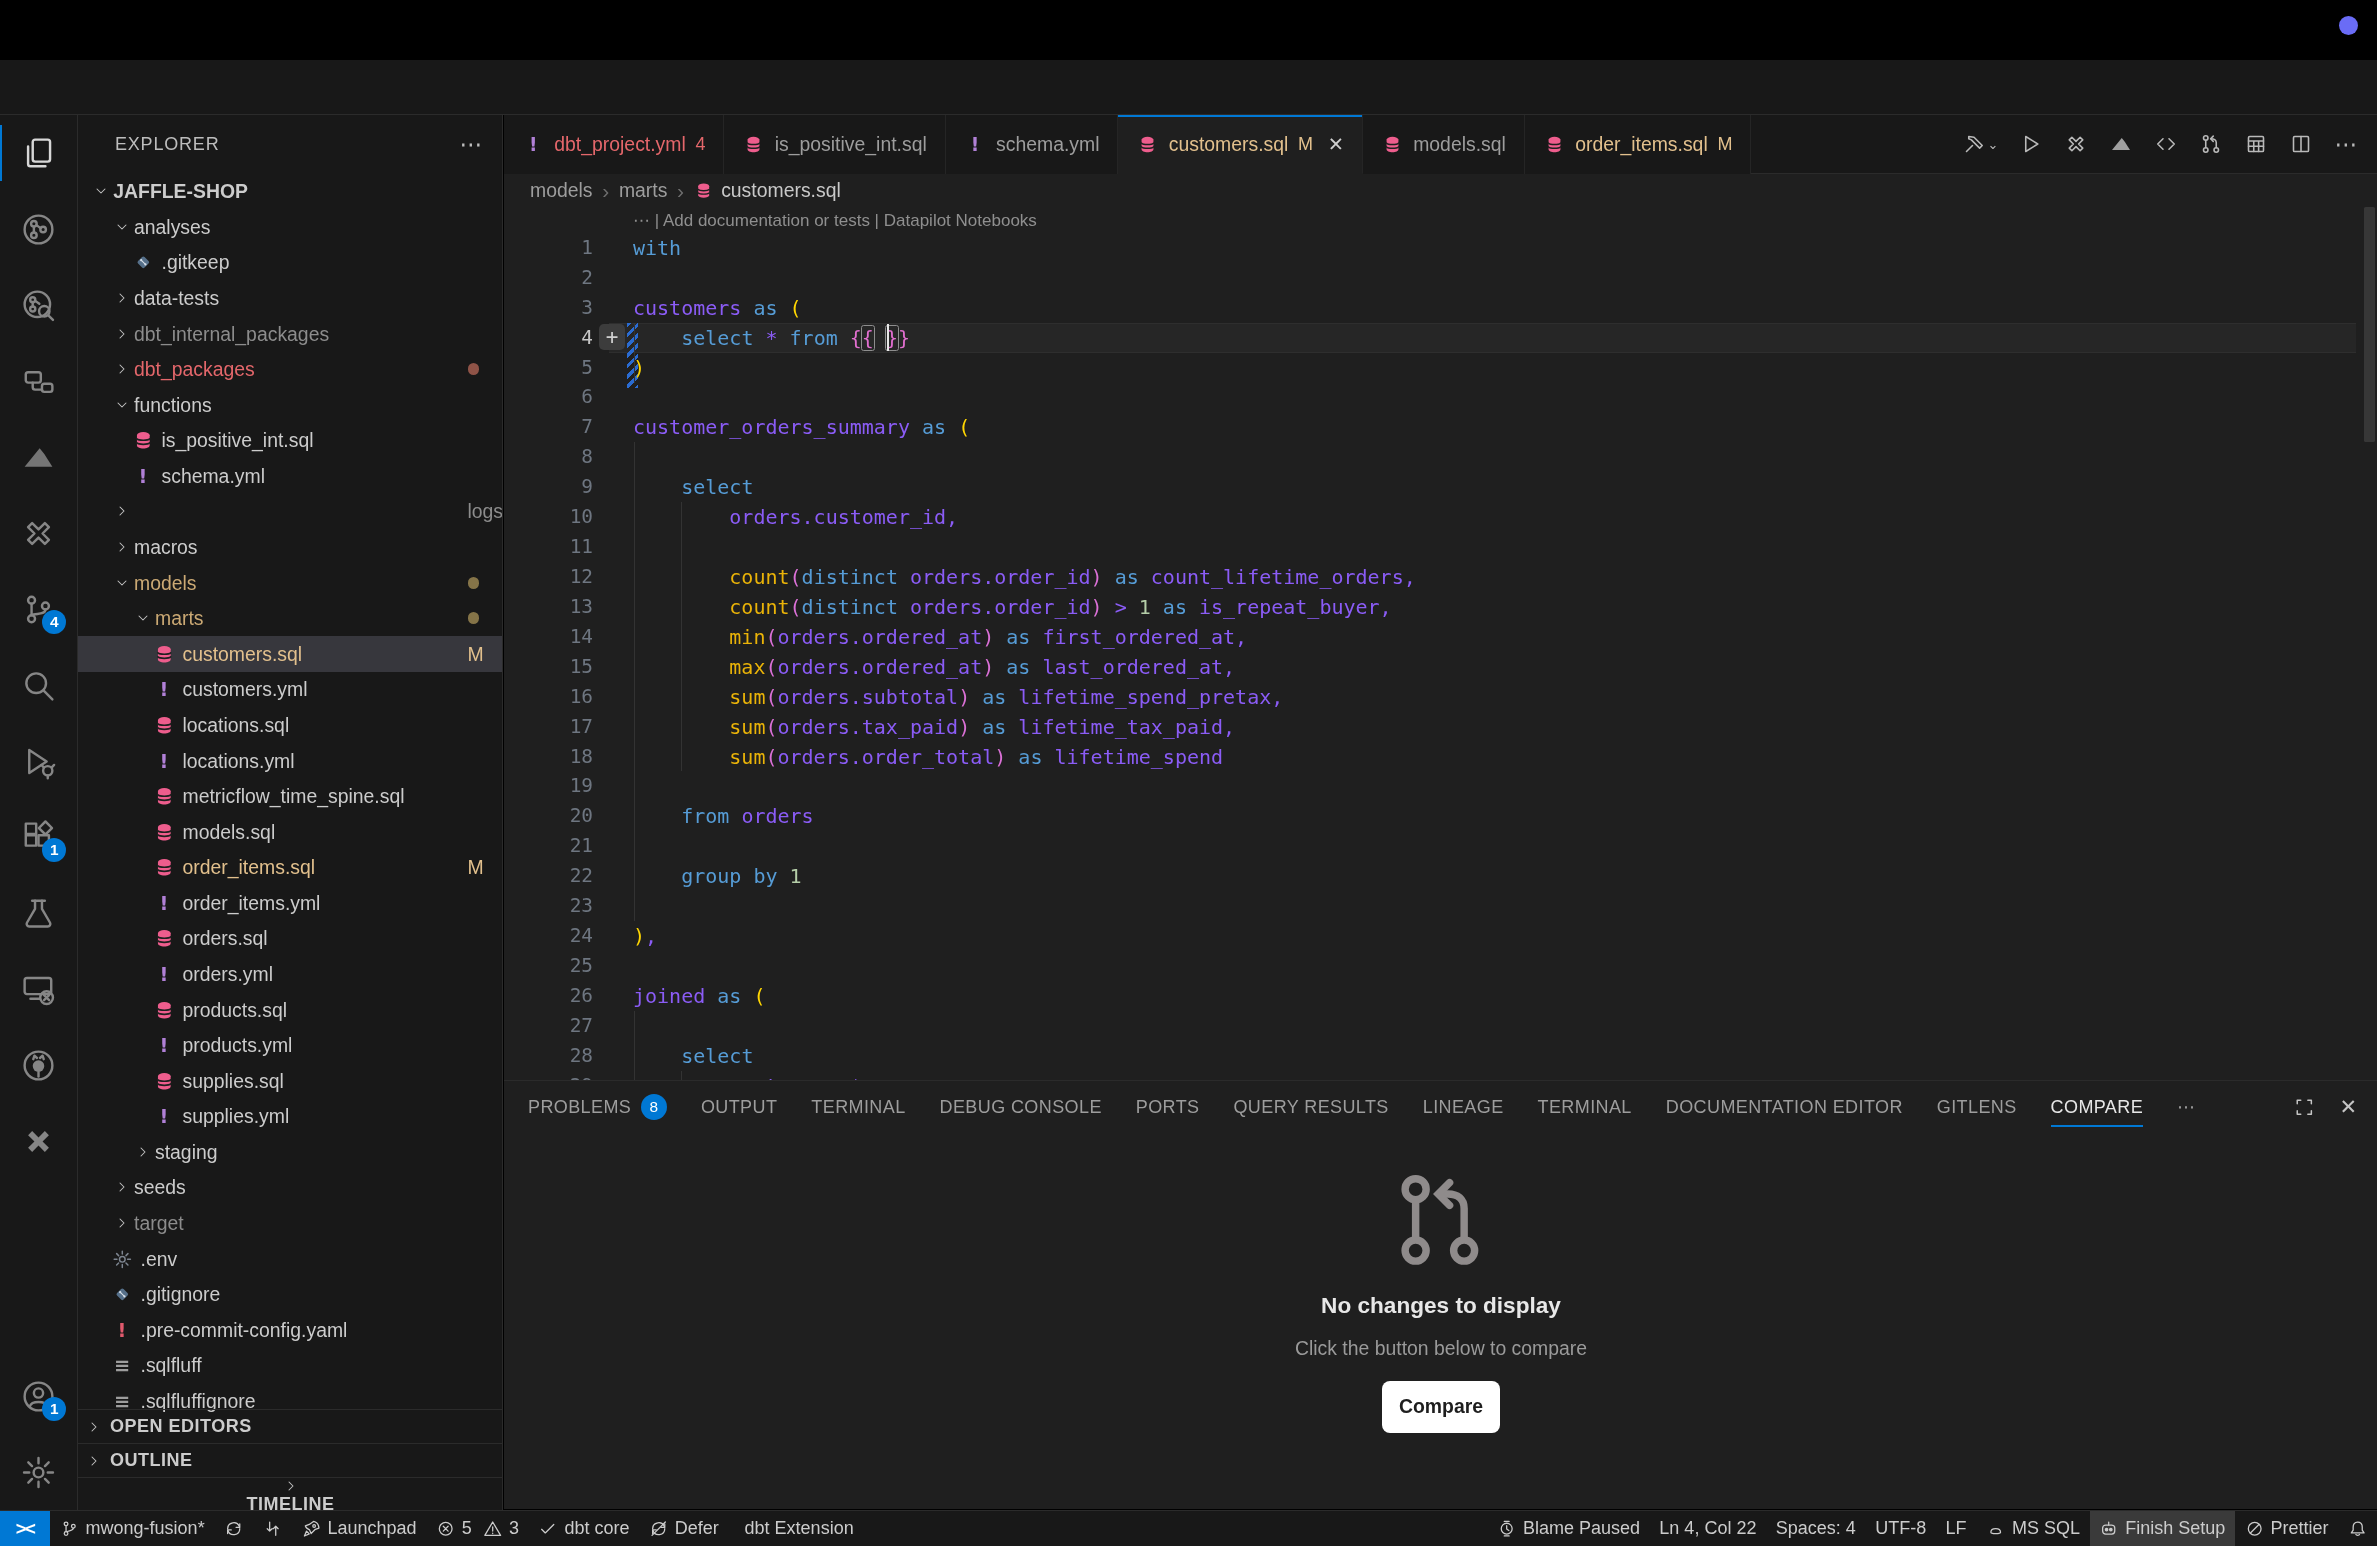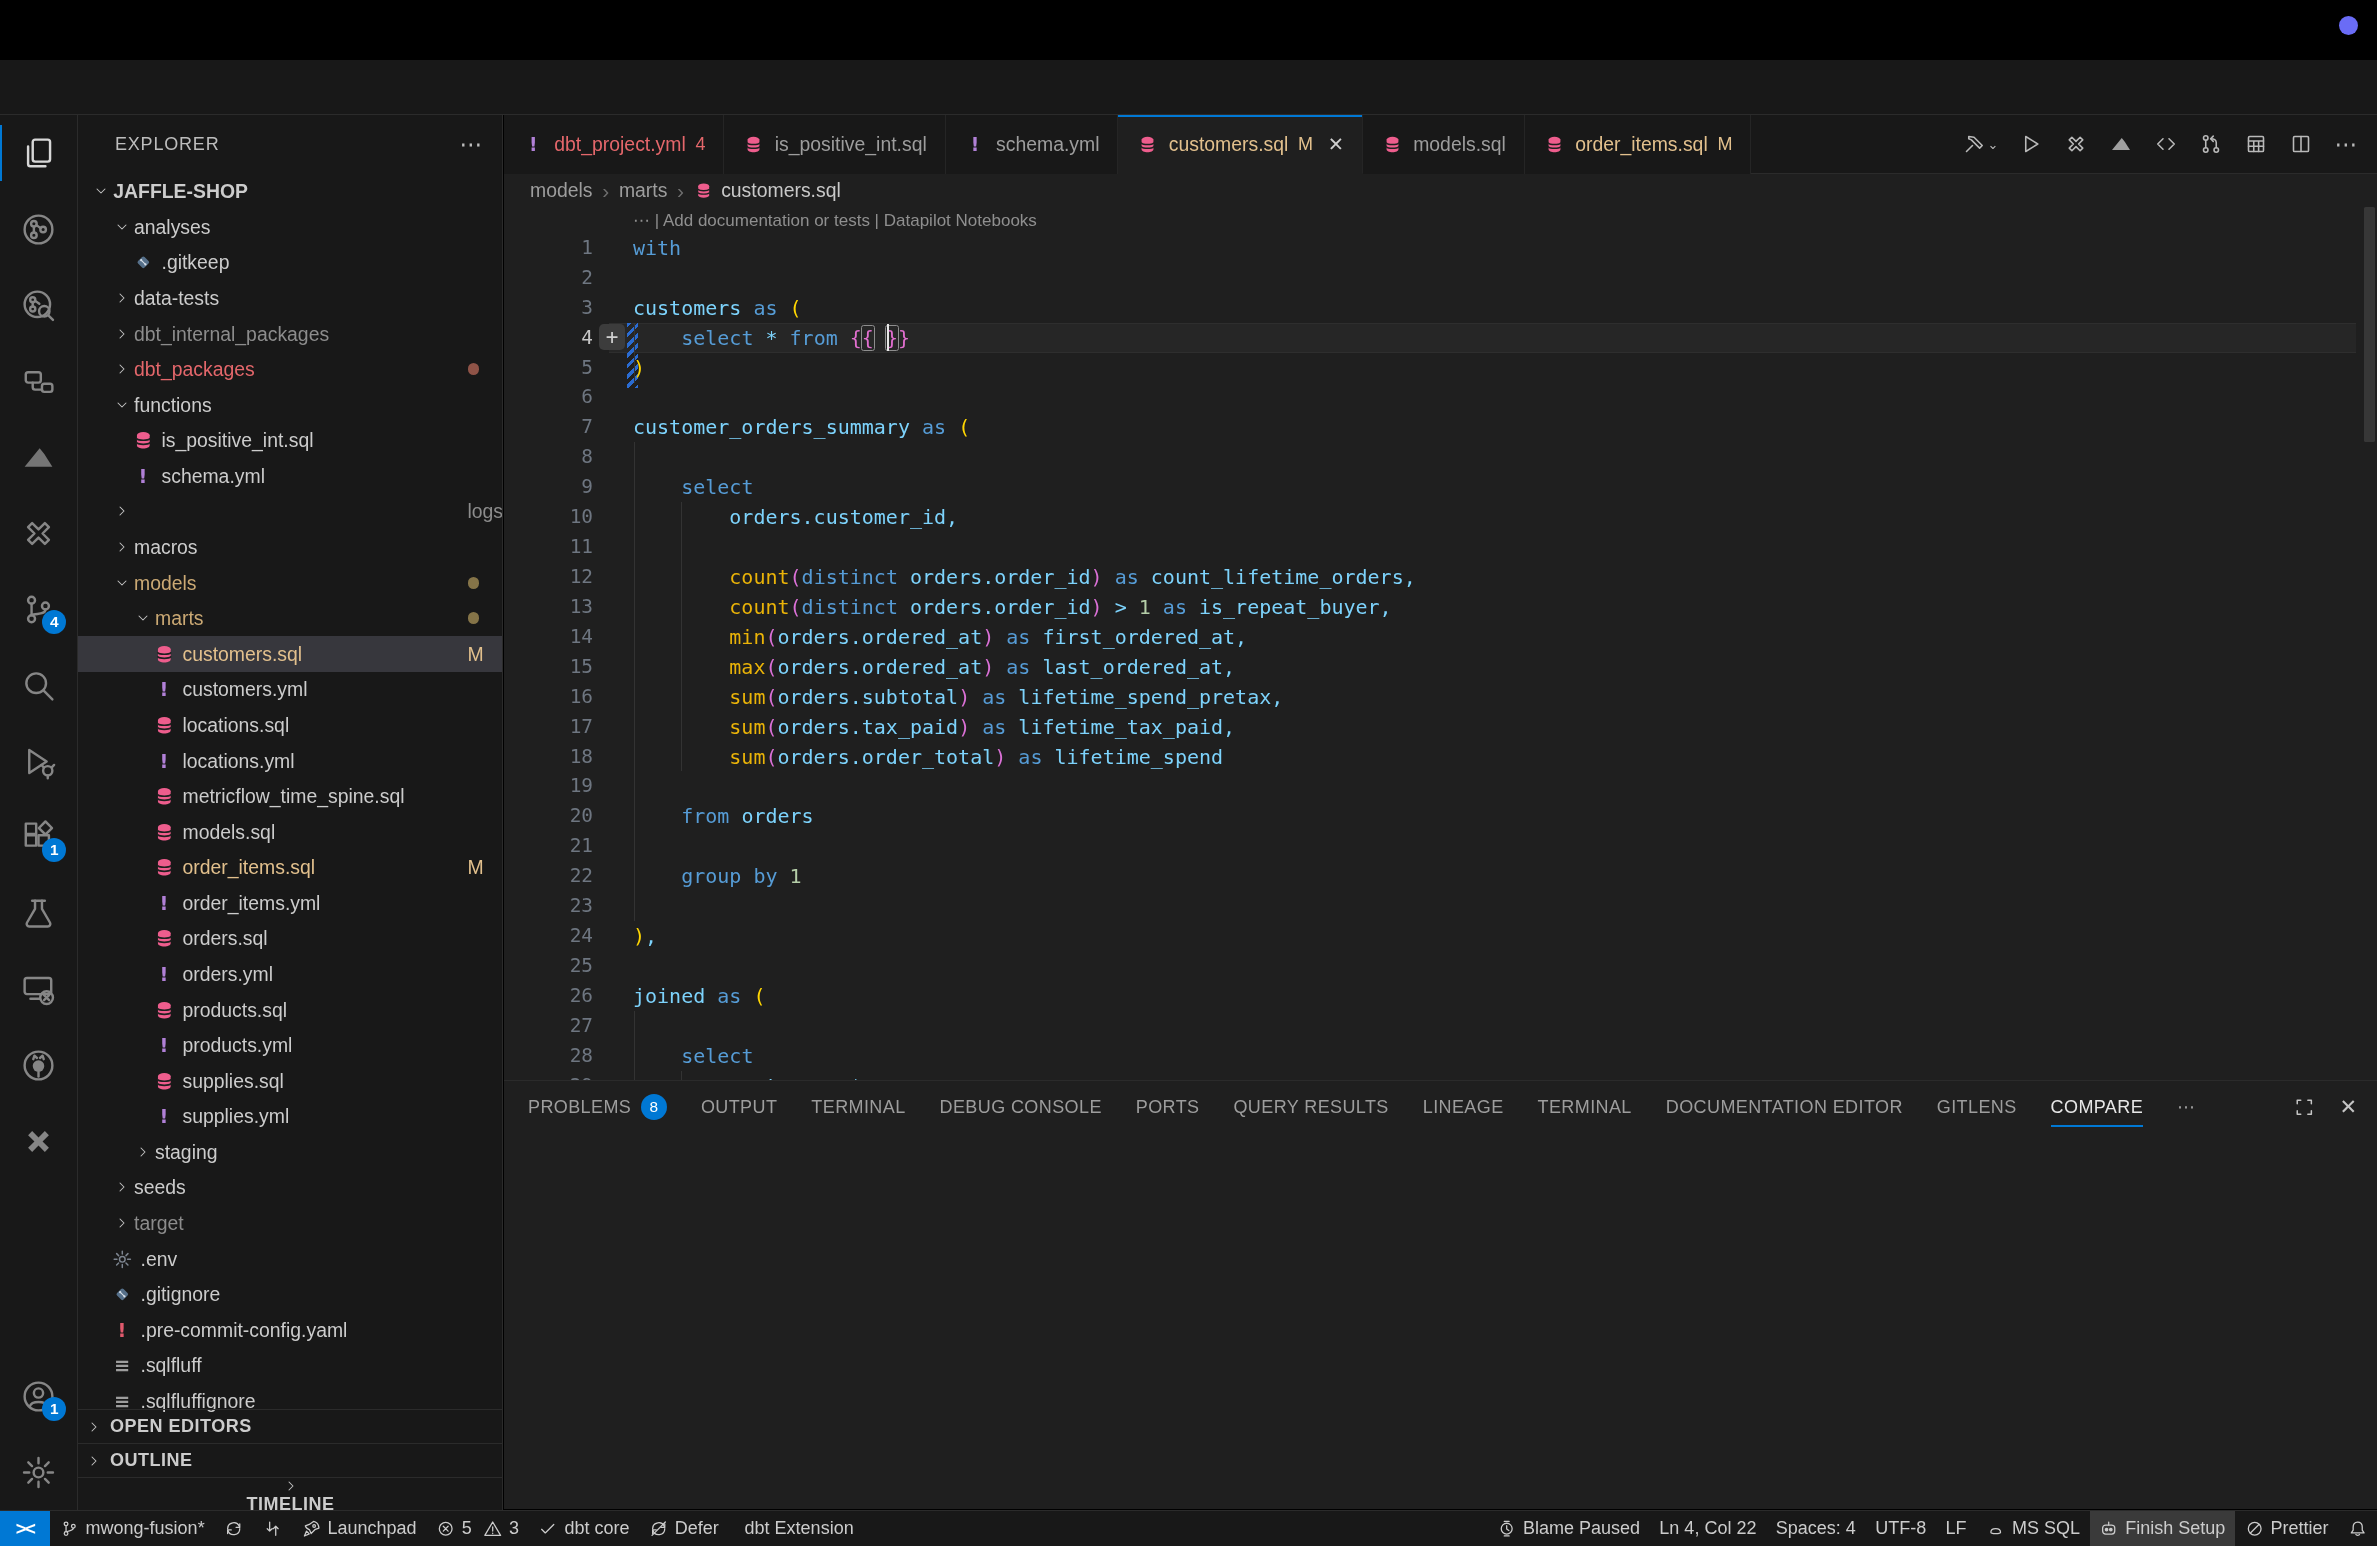--- a/index.html
+++ b/index.html
@@ -54,21 +54,21 @@
   #breadcrumb { left:504px; top:174px; width:1874px; height:33px; background:#1f1f1f; display:flex; align-items:center; color:#9d9d9d; font-size:19.4px; gap:9.7px; padding-left:26px; }
   #breadcrumb .sep { color:#6e6e6e; font-size:21px; }
   #breadcrumb .bc-file { color:#c9c9c9; display:flex; align-items:center; gap:8px; }
 
   #code-area { left:504px; top:207px; width:1874px; height:873px; background:#1f1f1f; overflow:hidden; }
   #codelens { position:absolute; left:129px; top:3.2px; color:#8f8f8f; font-size:17px; font-family:"Liberation Sans",sans-serif; }
   .cline { position:absolute; left:0; width:1874px; height:30px; font-family:"DejaVu Sans Mono", monospace; font-size:20px; line-height:30px; white-space:pre; }
   .cline .lnum { position:absolute; left:0; width:89px; text-align:right; color:#6e7681; font-size:19.4px; }
   .cline.cur .lnum { color:#c6c6c6; }
   .cline .ltext { position:absolute; left:129px; }
-  .tk-kw { color:#569cd6; } .tk-fn { color:#eab308; } .tk-pl { color:#7dd3fc; }
+  .tk-kw { color:#569cd6; } .tk-fn { color:#eab308; } .tk-pl { color:#8b5cf6; }
   .tk-p1 { color:#ffd602; } .tk-p2 { color:#da70d6; } .tk-num { color:#b5cea8; }
   .tk-jx { color:#e26fd0; }
   .tk-m { outline:0.8px solid #8e8e8e; outline-offset:-0.8px; border-radius:1.6px; }
   .cur-line-bg { position:absolute; left:105px; width:1747px; height:30px; background:rgba(255,255,255,.035); border-top:0.8px solid #2e2e2e; border-bottom:0.8px solid #2e2e2e; }
   #cursor { position:absolute; width:1.6px; height:27px; background:#e8e8e8; }
   .guide { position:absolute; width:0.8px; background:#333333; }
   #plus-gutter { position:absolute; left:95px; width:26px; height:26px; background:#3c3c3c; border-radius:4.9px; color:#d0d0d0; font-size:21px; display:flex; align-items:center; justify-content:center; font-family:"DejaVu Sans Mono",monospace; }
   #mod-stripe { position:absolute; left:123px; width:11.3px; background:repeating-linear-gradient(135deg,#2a6bd1 0 3.2px,rgba(0,0,0,0) 3.2px 7.3px); }
   #scroll-slider { position:absolute; right:3.2px; top:0px; width:11.3px; height:235px; background:#4a4a4a; opacity:.55; border-radius:1.6px; }
 
@@ -835,20 +835,34 @@
       <div class="ptab">
         <span>⋯</span>
       </div>
     </div>
   <div id="panel-actions">
     <svg class="ic" width="22.6" height="22.6" viewBox="0 0 32 32">
         <path d="M6 11V6h5M21 6h5v5M26 21v5h-5M11 26H6v-5"></path>
       </svg>
     <span style="font-size:21px">✕</span>
   </div>
+  <div id="compare-body">
+    <svg id="compare-icon" width="105" height="97" viewBox="0 0 64 60">
+      <g fill="none" stroke="currentColor" stroke-width="4.6" stroke-linecap="round">
+        <circle cx="16" cy="10" r="6.5"></circle>
+          <circle cx="16" cy="48" r="6.5"></circle>
+          <circle cx="46" cy="48" r="6.5"></circle>
+        <path d="M16 17v24M46 41V22c0-6-4-9-10-9h-5"></path>
+        <path d="M37 6l-7 7 7 7"></path>
+      </g>
+    </svg>
+    <div id="compare-title">No changes to display</div>
+    <div id="compare-sub">Click the button below to compare</div>
+    <button id="compare-btn">Compare</button>
+  </div>
 </div>
 
 <div id="statusbar" class="abs">
   <div id="sb-left">
       <div class="sb-item sb-remote">
         <span>&gt;&lt;</span>
       </div>
       <div class="sb-item">
         <span style="display:flex">
           <svg width="19.4" height="19.4" viewBox="0 0 32 32" class="ic">

